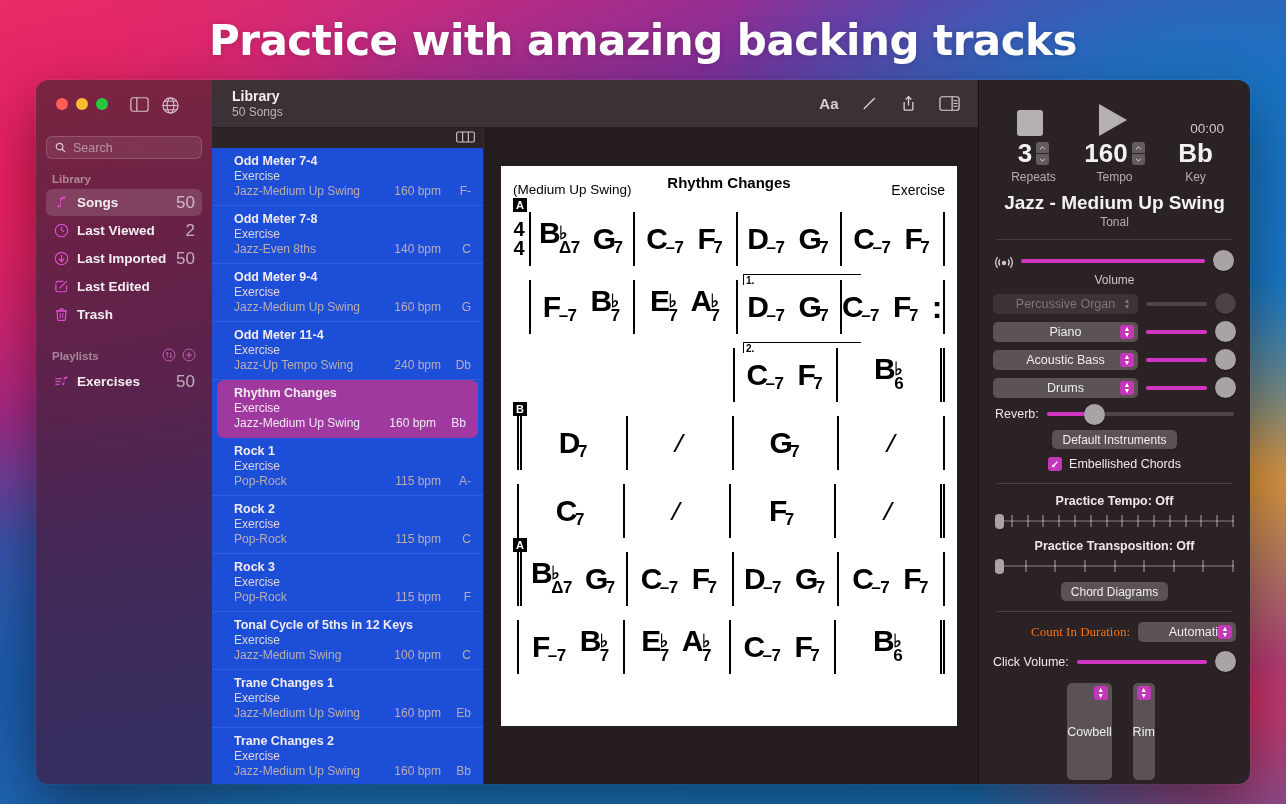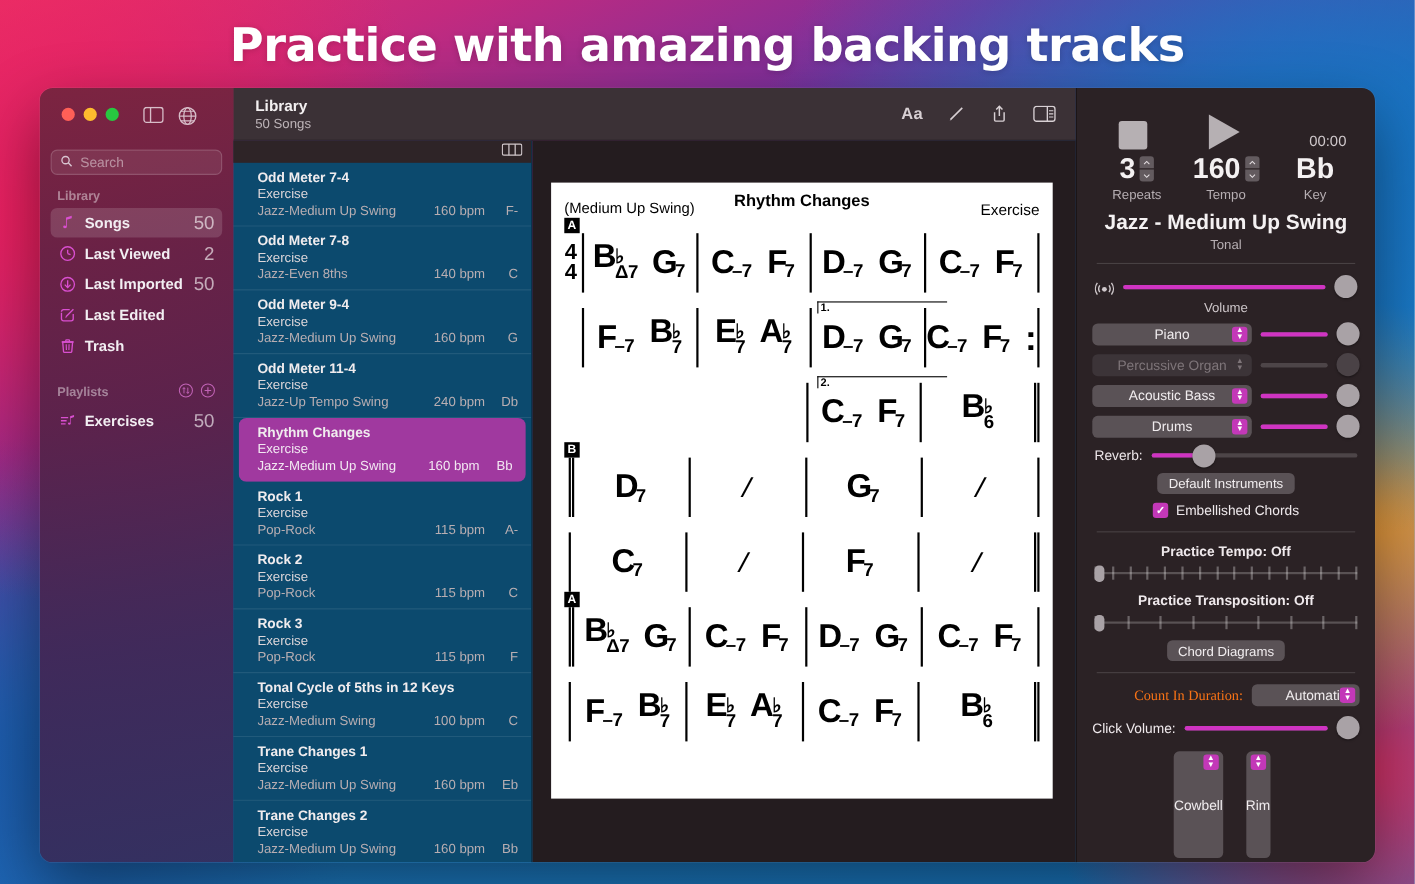--- a/index.html
+++ b/index.html
@@ -91,21 +91,21 @@
   .title-main { color: #f3f0f1; font-size: 14px; font-weight: 700; }
   .title-sub { color: #bdb4b8; font-size: 12px; }
   .tb-right { margin-left: auto; display: flex; align-items: center; gap: 22px; }
   .tb-btn { color: #d8d0d4; display: flex; align-items: center; }
   .tb-aa { font-size: 15px; font-weight: 600; letter-spacing: 0.3px; }
 
   .body-row { flex: 1; display: flex; min-height: 0; }
 
   
   .songlist {
-    width: 272px; flex: 0 0 272px; background: #0c4a6e;
+    width: 272px; flex: 0 0 272px; background: #1d4ed8;
     display: flex; flex-direction: column; min-height: 0;
     border-right: 0.5px solid rgba(0,0,0,0.4);
   }
   .songlist-head {
     height: 20px; display: flex; align-items: center; justify-content: flex-end;
     padding-right: 8px; background: #2e2427;
   }
   .songlist-scroll { flex: 1; overflow: hidden; }
   .song-row {
     padding: 6px 12px 7px 22px; border-bottom: 0.5px solid rgba(255,255,255,0.09);
@@ -827,43 +827,43 @@
           </svg>
       </span>
       <span class="track">
           <span class="fill" style="width:100%"></span>
         </span>
       <span class="knob"></span>
     </div>
     <div class="vol-caption">Volume</div>
 
     <div class="inst-row">
+      <span class="popup disabled">
+        <span>Percussive Organ</span>
+        <span class="pop-arrows">
+            <span>▲</span>
+            <span>▼</span>
+          </span>
+      </span>
+      <span class="inst-track"></span>
+      <span class="knob dim"></span>
+    </div>
+
+    <div class="inst-row">
       <span class="popup">
         <span>Piano</span>
         <span class="pop-arrows">
             <span>▲</span>
             <span>▼</span>
           </span>
       </span>
       <span class="inst-track">
           <span class="fill" style="position:absolute;left:0;top:0;bottom:0;width:100%;background:#cf34c2;border-radius:2px;"></span>
         </span>
       <span class="knob"></span>
-    </div>
-
-    <div class="inst-row">
-      <span class="popup disabled">
-        <span>Percussive Organ</span>
-        <span class="pop-arrows">
-            <span>▲</span>
-            <span>▼</span>
-          </span>
-      </span>
-      <span class="inst-track"></span>
-      <span class="knob dim"></span>
     </div>
 
     <div class="inst-row">
       <span class="popup">
         <span>Acoustic Bass</span>
         <span class="pop-arrows">
             <span>▲</span>
             <span>▼</span>
           </span>
       </span>

